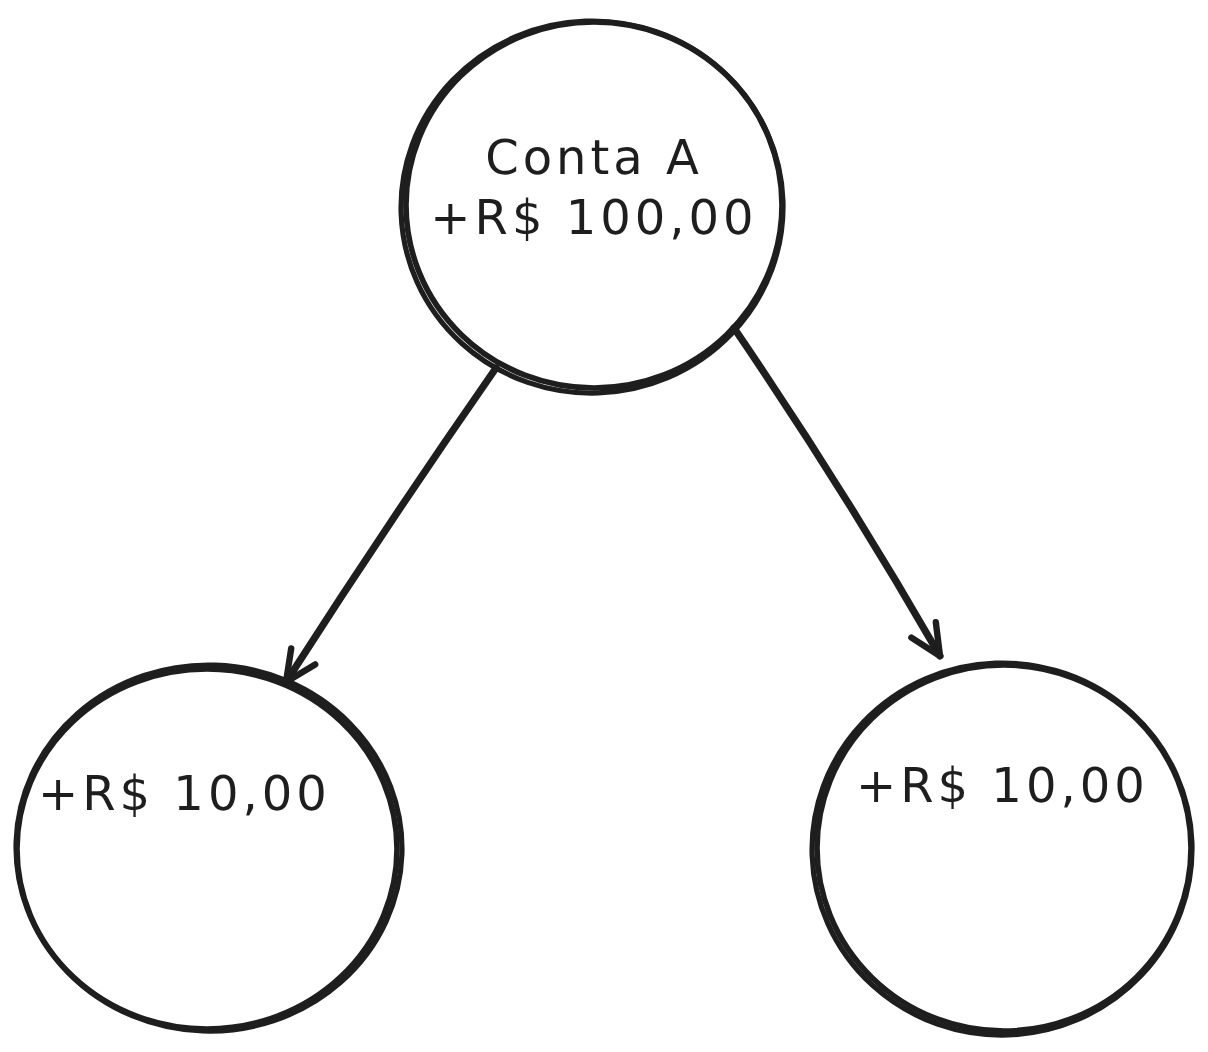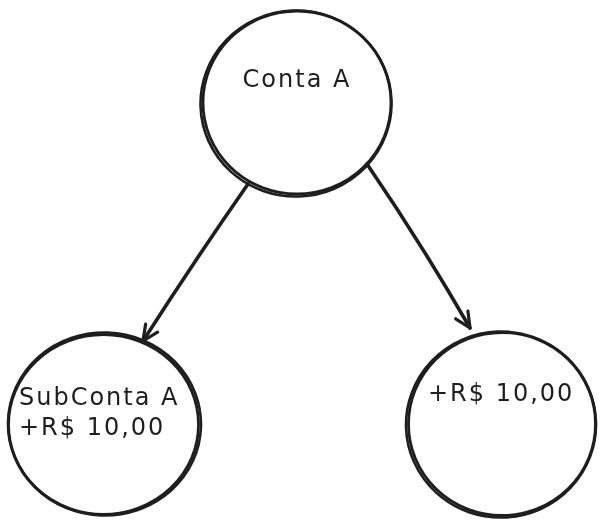--- a/index.html
+++ b/index.html
@@ -55,24 +55,24 @@
       <g>
         <path d="M 367 164 Q 421 243 470 328" stroke-width="3.6"></path>
         <path d="M 467.9 311.1 L 470 328 L 455.7 318.8" stroke-width="3.2"></path>
       </g>
 
     </g>
   </svg>
 
   <div class="node-label centered" style="left:297px; top:64px;">
     <span class="line">Conta A</span>
+    <span class="line">+R$ 100,00</span>
   </div>
 
   <div class="node-label" style="left:19px; top:382px;">
-    <span class="line">SubConta A</span>
     <span class="line">+R$ 10,00</span>
   </div>
 
   <div class="node-label" style="left:428px; top:378px;">
     <span class="line">+R$ 10,00</span>
   </div>
 
 </div>
 
 </body></html>

